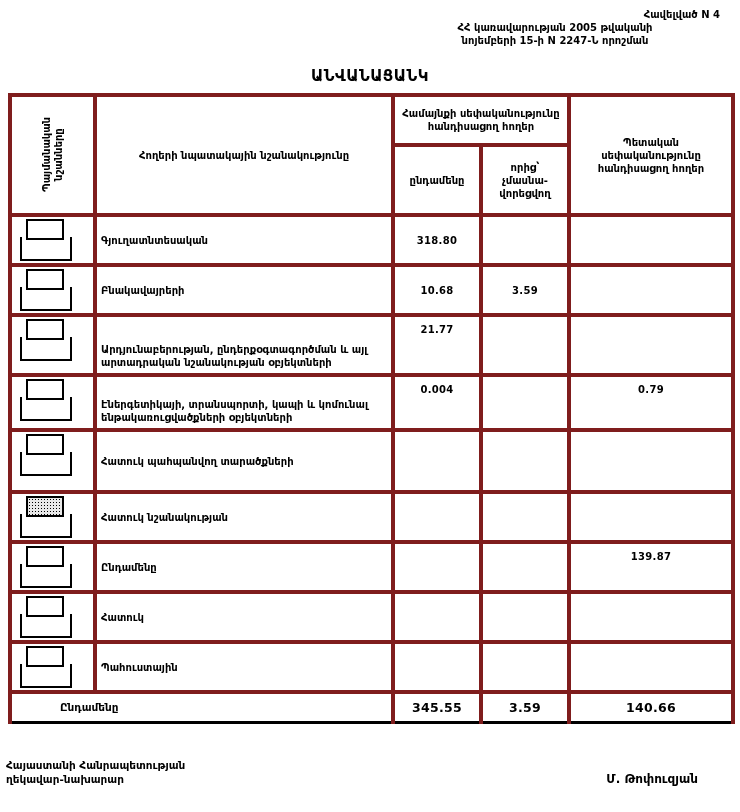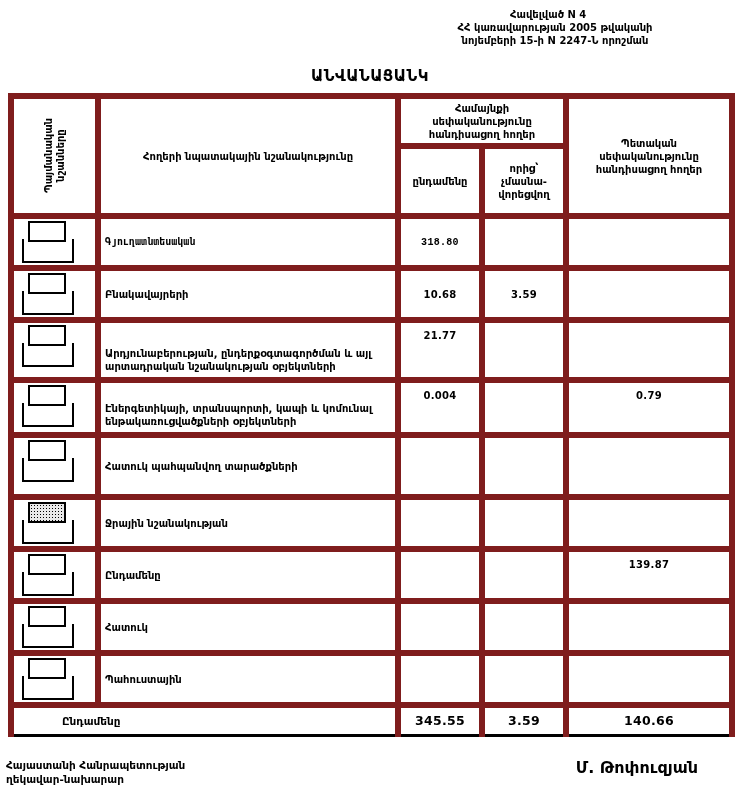--- a/index.html
+++ b/index.html
@@ -11,37 +11,37 @@
     position:relative;
     overflow:hidden;
   }
   .page{padding:8px 6px 0 6px;}
 
   
   .annex{
     width:330px;margin-left:auto;margin-right:14px;
     text-align:center;font-size:10px;font-weight:700;line-height:1.3;
   }
-  .annex div:first-child{text-align:left;padding-left:120px;}
+  .annex div:first-child{text-align:right;padding-left:120px;}
 
   
   .doc-title{
     text-align:center;font-size:15px;font-weight:700;margin-top:20px;letter-spacing:.5px;
   }
   .doc-subtitle{
     text-align:center;font-size:10.6px;font-weight:700;line-height:1.35;margin-top:3px;
   }
 
   
   table.main{
     border-collapse:collapse;margin:8px 0 0 2px;table-layout:fixed;
     width:727px;
   }
   table.main td{
-    border:6px solid #7f1d1d;
+    border:4px solid #7f1d1d;
     font-size:10px;font-weight:700;
     padding:2px 4px;
     overflow:hidden;
   }
   td.c-sym{width:73px;}
   td.c-lbl{width:286px;}
   td.c-tot{width:101px;}
   td.c-np{width:95px;}
   td.c-st{width:152px;}
 
@@ -79,28 +79,28 @@
 
   tr.totals td{border-top:3px solid #000;border-bottom:3px solid #000;}
   tr.totals td.t-lbl{
     padding-left:48px;font-size:10.5px;font-weight:700;vertical-align:middle;
   }
   tr.totals td.num{font-size:12.5px;}
 
   
   .footer{
     position:absolute;left:6px;right:0;top:758px;
-    display:flex;align-items:flex-start;
+    display:flex;align-items:flex-end;
   }
   .footer-left{
     font-size:10.5px;font-weight:700;line-height:1.35;
   }
   .footer-sign{
     margin-left:auto;margin-right:42px;
-    font-size:16px;font-weight:700;
+    font-size:12px;font-weight:700;
   }
 </style>
 </head>
 <body>
 
 <div class="page">
 
   <div class="annex">
     <div>Հավելված N 4</div>
     <div>ՀՀ կառավարության 2005 թվականի</div>
@@ -119,21 +119,21 @@
       </td>
       <td class="c-lbl hdr" rowspan="2">Հողերի  նպատակային նշանակությունը</td>
       <td class="hdr" colspan="2">Համայնքի սեփականությունը հանդիսացող հողեր</td>
       <td class="c-st hdr" rowspan="2">Պետական սեփականությունը հանդիսացող հողեր</td>
     </tr>
     <tr style="height:70px;">
       <td class="c-tot hdr">ընդամենը</td>
       <td class="c-np hdr">որից՝ չմասնա-վորեցվող</td>
     </tr>
 
-    <tr style="height:48px;font-family:Liberation Mono, monospace;">
+    <tr style="height:48px;">
       <td class="symcell">
         <div class="sym-rect"></div>
         <div class="sym-bracket"></div>
       </td>
       <td class="c-lbl lbl">Գյուղատնտեսական</td>
       <td class="num">318.80</td>
       <td class="num"></td>
       <td class="num"></td>
     </tr>
 
@@ -179,21 +179,21 @@
       <td class="num"></td>
       <td class="num"></td>
       <td class="num"></td>
     </tr>
 
     <tr style="height:45px;">
       <td class="symcell">
         <div class="sym-rect pattern"></div>
         <div class="sym-bracket"></div>
       </td>
-      <td class="c-lbl lbl">Ջրային նշանակության</td>
+      <td class="c-lbl lbl">Հատուկ նշանակության</td>
       <td class="num"></td>
       <td class="num"></td>
       <td class="num"></td>
     </tr>
 
     <tr class="num-top" style="height:50px;">
       <td class="symcell">
         <div class="sym-rect"></div>
         <div class="sym-bracket"></div>
       </td>

